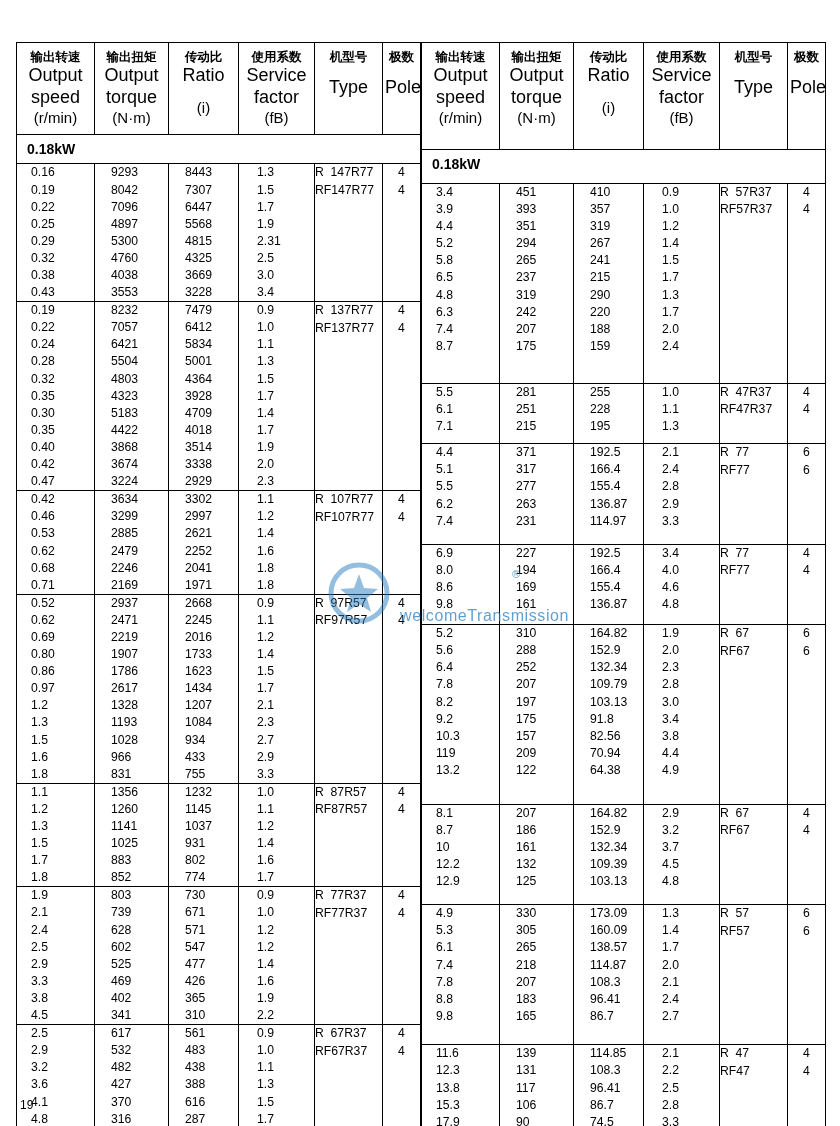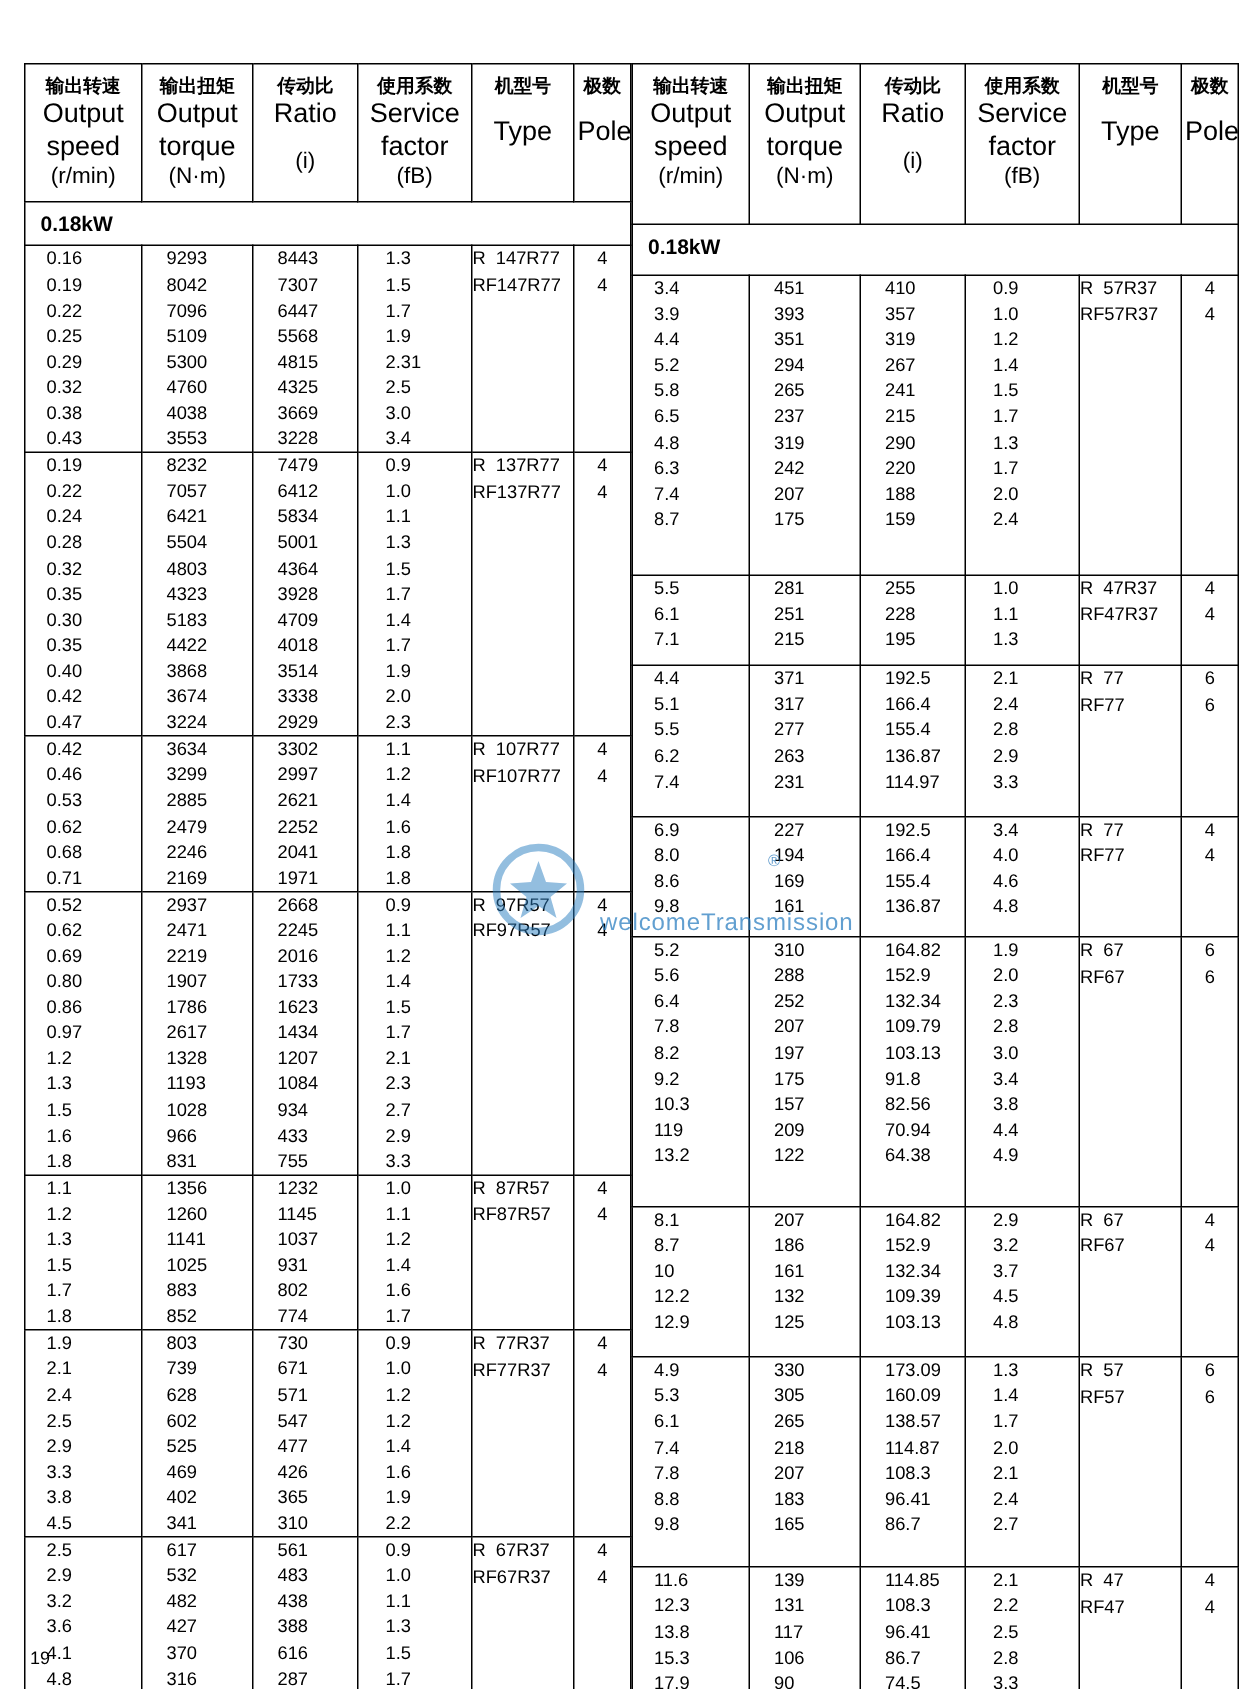--- a/index.html
+++ b/index.html
@@ -213,21 +213,21 @@
               <div class="ln">0.25</div>
               <div class="ln">0.29</div>
               <div class="ln">0.32</div>
               <div class="ln">0.38</div>
               <div class="ln">0.43</div>
             </td>
             <td class="grp num-col n2">
               <div class="ln">9293</div>
               <div class="ln">8042</div>
               <div class="ln">7096</div>
-              <div class="ln">5109</div>
+              <div class="ln">4897</div>
               <div class="ln">5300</div>
               <div class="ln">4760</div>
               <div class="ln">4038</div>
               <div class="ln">3553</div>
             </td>
             <td class="grp num-col n3">
               <div class="ln">8443</div>
               <div class="ln">7307</div>
               <div class="ln">6447</div>
               <div class="ln">5568</div>

